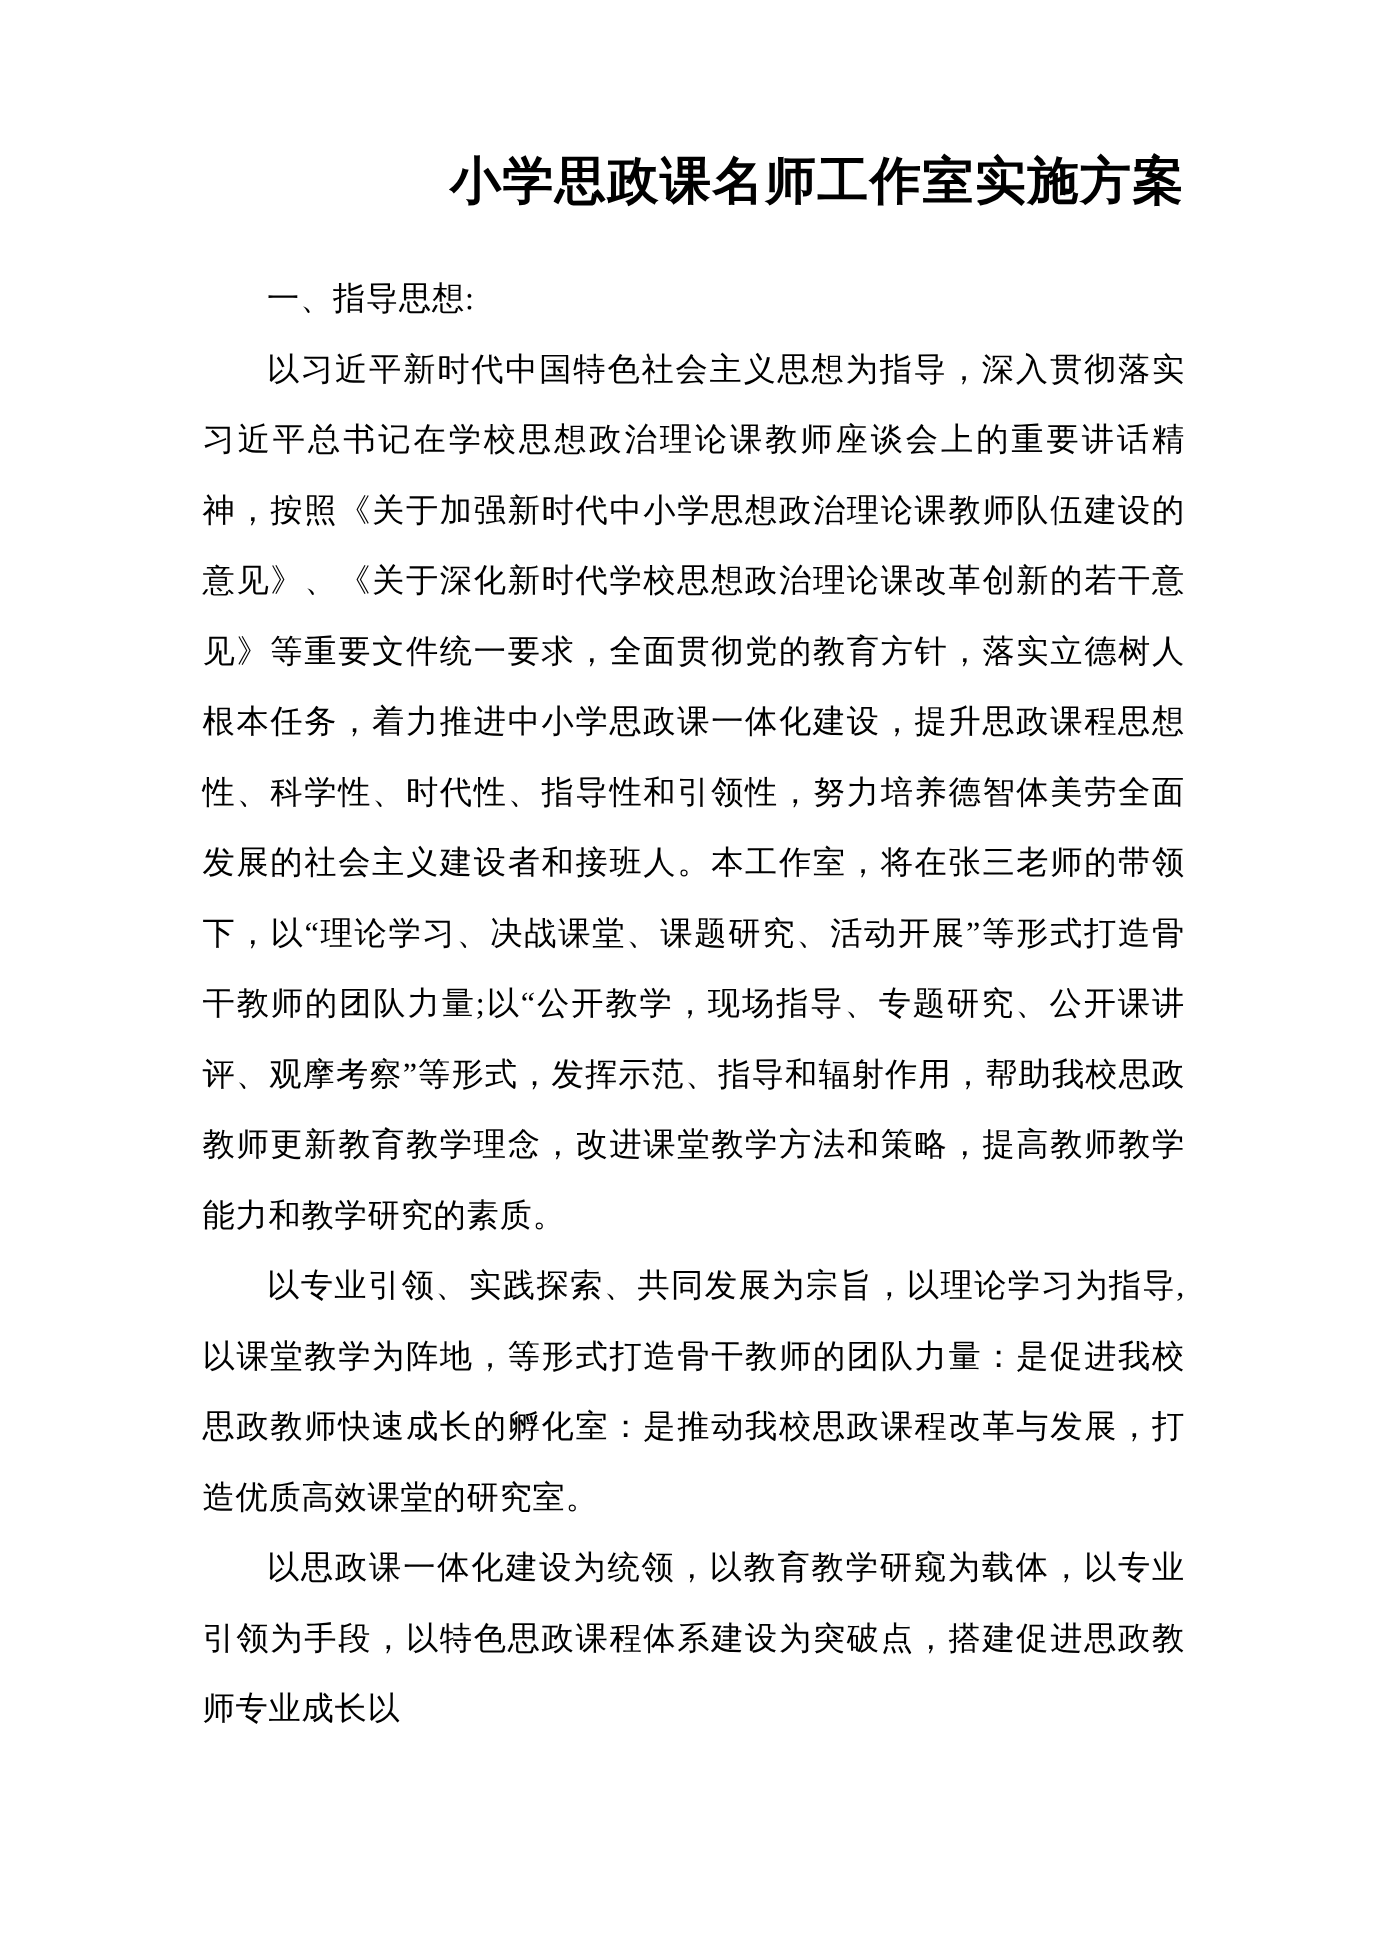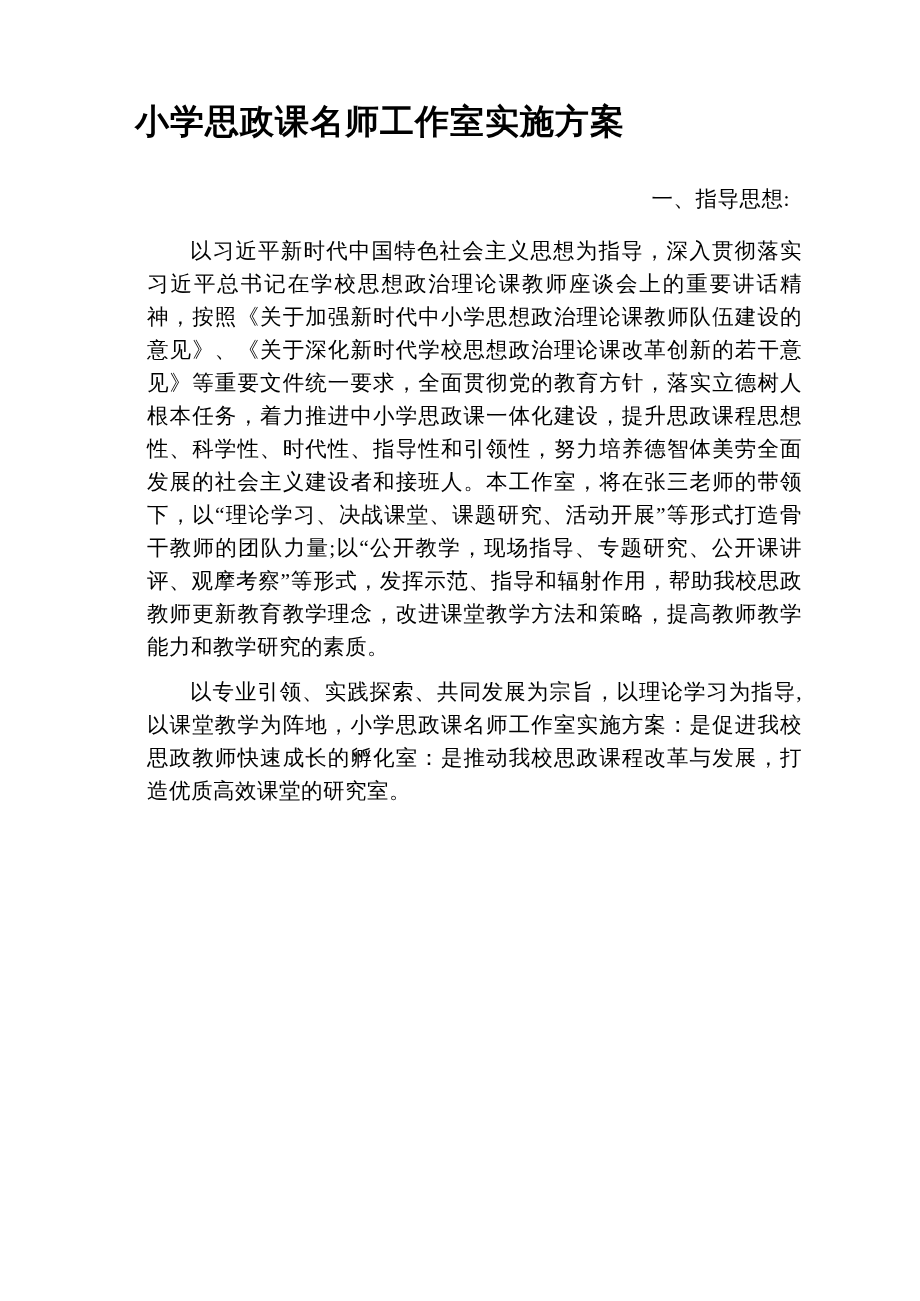--- a/index.html
+++ b/index.html
@@ -18,50 +18,50 @@
     box-sizing: border-box;
     width: 920px;
     height: 1301px;
     padding: 96px 130px 0 135px;
     background: #ffffff;
   }
   .doc-title {
     font-size: 34px;
     font-weight: bold;
     line-height: 52px;
-    text-align: left;
+    text-align: right;
     margin: 0 0 28px 0;
     letter-spacing: 1px;
     white-space: nowrap;
     font-family: Liberation Serif, serif;
   }
   .doc-heading {
     font-size: 21.5px;
     line-height: 47px;
     margin: 0;
     text-indent: 2em;
     letter-spacing: 0.5px;
-    text-align: right;
   }
   .doc-para {
     font-size: 21.5px;
-    line-height: 33px;
-    margin: 12px;
+    line-height: 47px;
+    margin: 0;
     text-indent: 2em;
     text-align: justify;
     letter-spacing: 0.5px;
     width: 655px;
   }
 </style>
 </head>
 <body>
 
 <div class="page">
 
   <h1 class="doc-title">小学思政课名师工作室实施方案</h1>
 
   <p class="doc-heading">一、指导思想:</p>
   <p class="doc-para">以习近平新时代中国特色社会主义思想为指导，深入贯彻落实习近平总书记在学校思想政治理论课教师座谈会上的重要讲话精神，按照《关于加强新时代中小学思想政治理论课教师队伍建设的意见》、《关于深化新时代学校思想政治理论课改革创新的若干意见》等重要文件统一要求，全面贯彻党的教育方针，落实立德树人根本任务，着力推进中小学思政课一体化建设，提升思政课程思想性、科学性、时代性、指导性和引领性，努力培养德智体美劳全面发展的社会主义建设者和接班人。本工作室，将在张三老师的带领下，以“理论学习、决战课堂、课题研究、活动开展”等形式打造骨干教师的团队力量;以“公开教学，现场指导、专题研究、公开课讲评、观摩考察”等形式，发挥示范、指导和辐射作用，帮助我校思政教师更新教育教学理念，改进课堂教学方法和策略，提高教师教学能力和教学研究的素质。</p>
 
-  <p class="doc-para">以专业引领、实践探索、共同发展为宗旨，以理论学习为指导,以课堂教学为阵地，小学思政课名师工作室实施方案：是促进我校思政教师快速成长的孵化室：是推动我校思政课程改革与发展，打造优质高效课堂的研究室。</p>
+  <p class="doc-para">以专业引领、实践探索、共同发展为宗旨，以理论学习为指导,以课堂教学为阵地，等形式打造骨干教师的团队力量：是促进我校思政教师快速成长的孵化室：是推动我校思政课程改革与发展，打造优质高效课堂的研究室。</p>
 
+  <p class="doc-para">以思政课一体化建设为统领，以教育教学研窥为载体，以专业引领为手段，以特色思政课程体系建设为突破点，搭建促进思政教师专业成长以</p>
 
 </div>
 
 </body></html>

